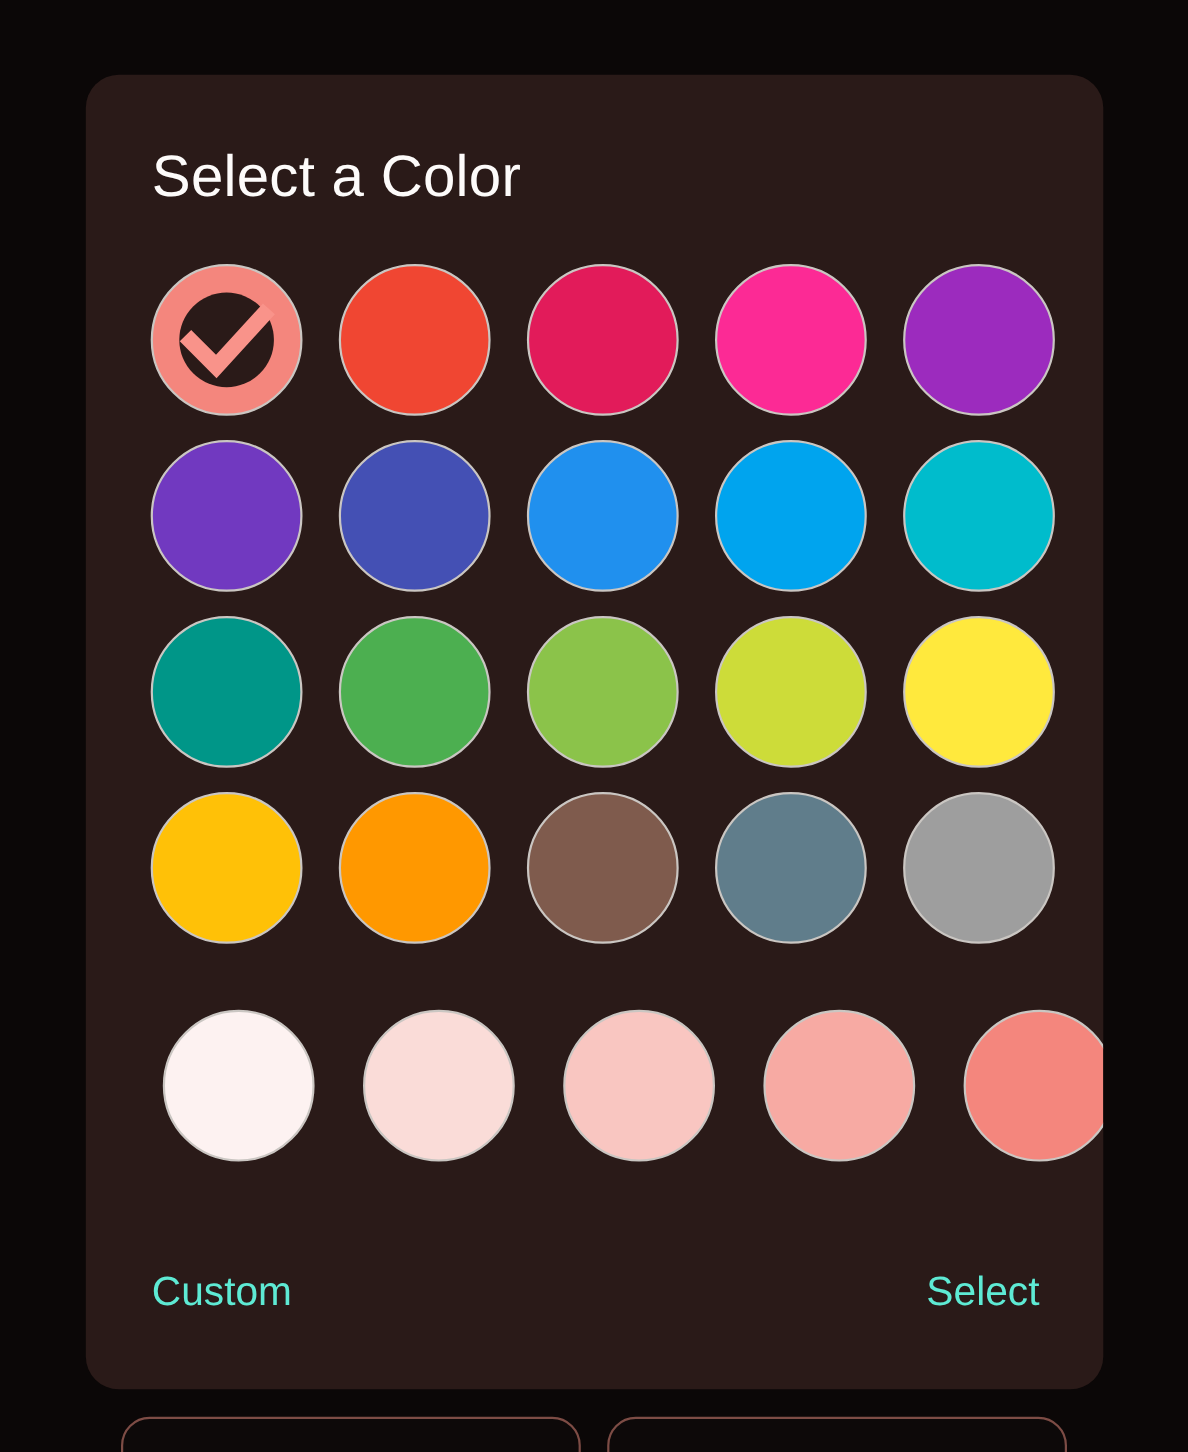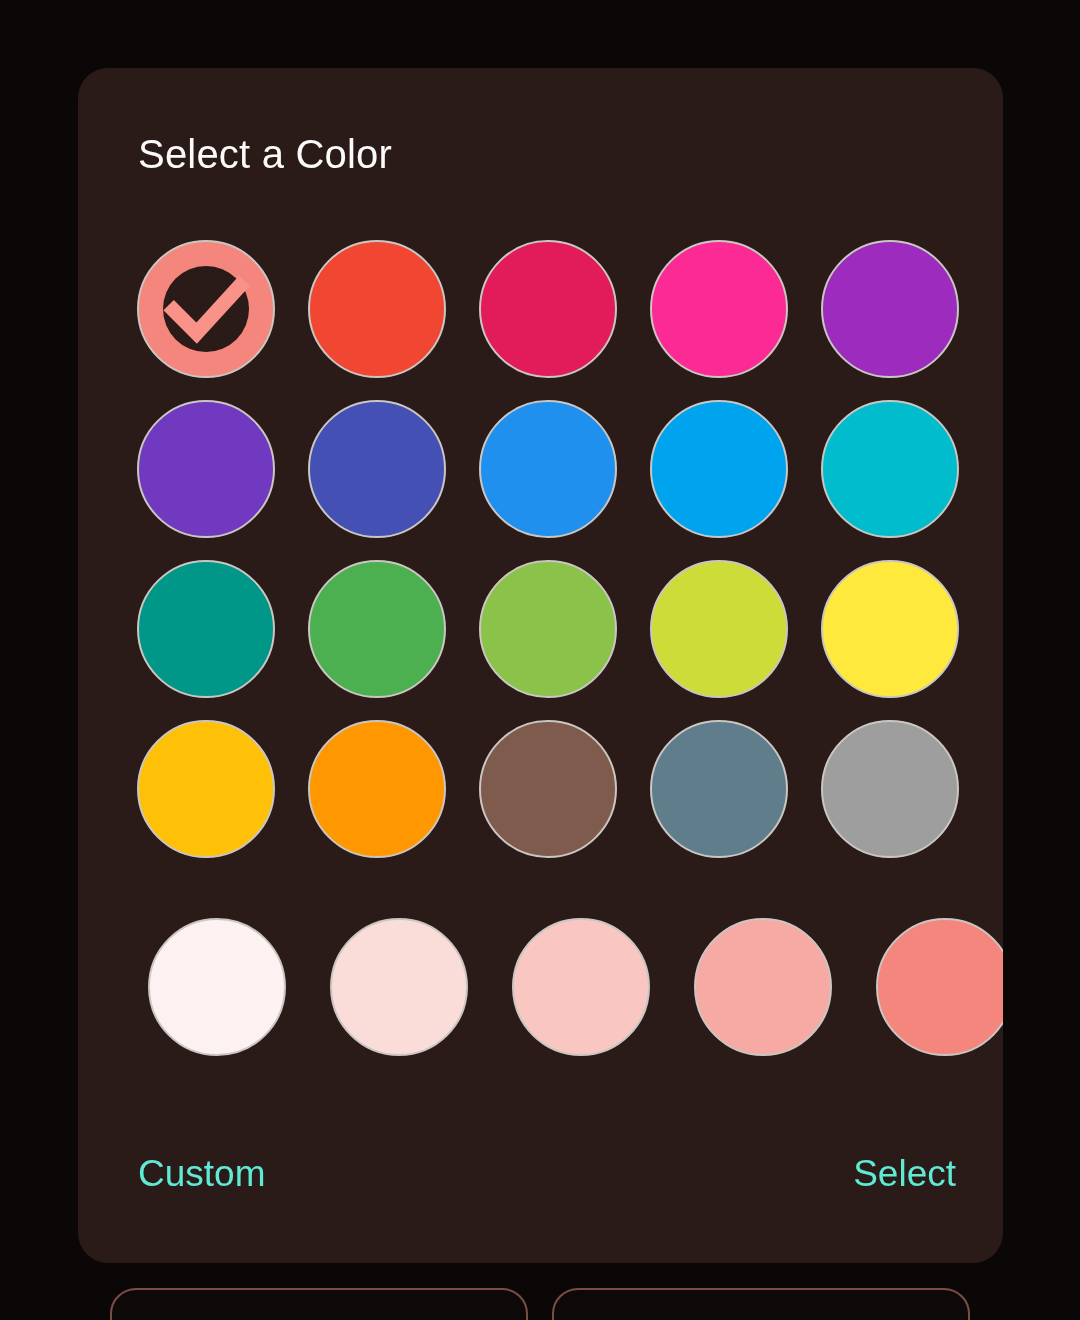--- a/index.html
+++ b/index.html
@@ -27,21 +27,21 @@
     background: #2a1a18;
     border-radius: 30px;
     box-sizing: border-box;
     overflow: hidden;
   }
 
   #dialog-title {
     position: absolute;
     left: 60px;
     top: 66px;
-    font-size: 40px;
+    font-size: 53px;
     line-height: 1;
     font-weight: 400;
     color: #fdfbfa;
     letter-spacing: 0.2px;
     white-space: nowrap;
   }
 
   
   #swatch-grid {
     position: absolute;
@@ -124,21 +124,21 @@
     line-height: 1;
     color: #5eead4;
     background: none;
     border: none;
     padding: 0;
     font-family: inherit;
     cursor: pointer;
     white-space: nowrap;
   }
   #custom-button { left: 60px; }
-  #select-button { right: 47px; margin-left: 40px; }
+  #select-button { right: 58px; margin-left: 40px; }
 
   
   .ghost-button {
     position: absolute;
     top: 1288px;
     height: 110px;
     border: 2px solid #7d4c45;
     border-radius: 26px;
     background: #0d0909;
     box-sizing: border-box;

